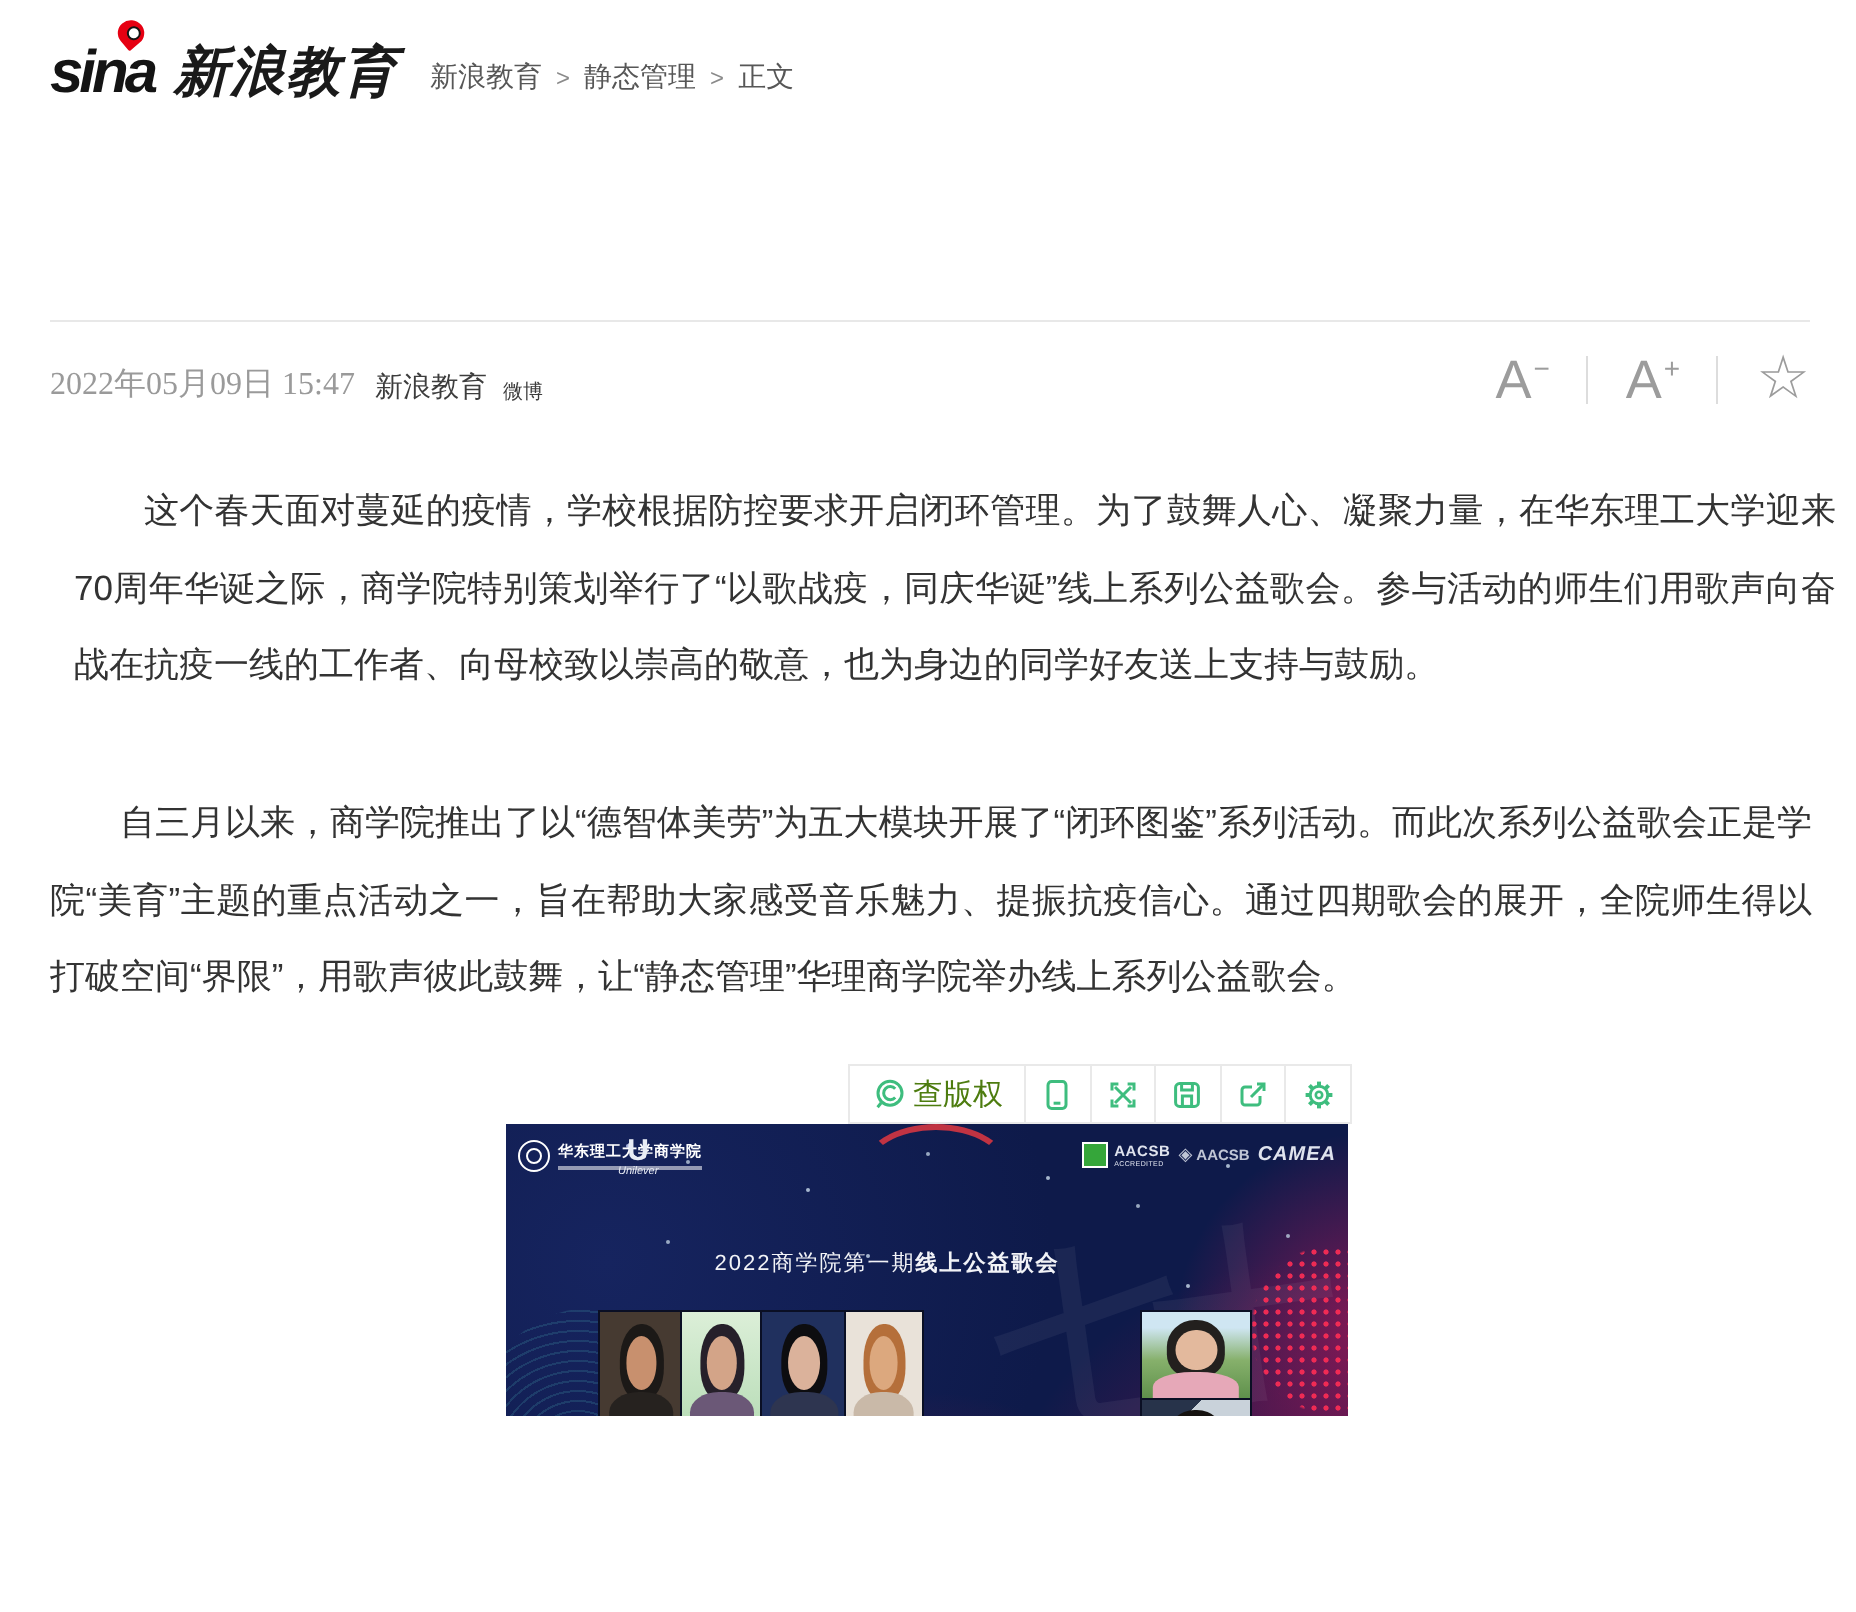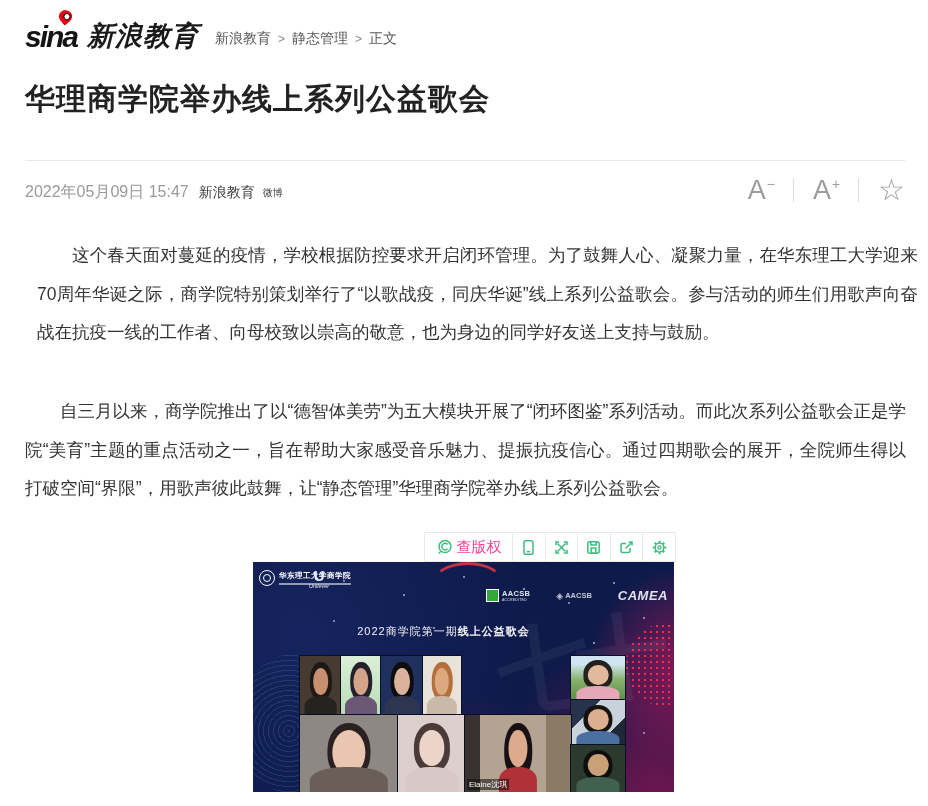--- a/index.html
+++ b/index.html
@@ -1,53 +1,53 @@
 <!DOCTYPE html>
 <html><head>
 <meta charset="utf-8">
 <style>
   * { margin:0; padding:0; box-sizing:border-box; }
   html,body { background:#fff; }
   body { font-family:"Liberation Sans","DejaVu Sans",sans-serif; }
-  .page { position:relative; width:928px; height:806px; background:#fff; overflow:hidden; }
+  .page { position:relative; width:928px; height:708px; background:#fff; overflow:hidden; }
 
   
   .header { position:absolute; left:25px; top:12px; display:flex; align-items:center; }
   .sina-logo { position:relative; font-style:italic; font-weight:900; font-size:30px; letter-spacing:-2px; color:#141414; padding-top:8px; }
   .sina-flame { position:absolute; left:34px; top:-2px; width:13px; height:13px; background:#e60012; border-radius:55% 60% 55% 8%; transform:rotate(-40deg); }
   .sina-flame::after { content:""; position:absolute; left:4px; top:4px; width:5px; height:5px; background:#fff; border-radius:50%; border:1.5px solid #141414; }
   .brand { font-size:27px; font-weight:700; font-style:italic; color:#1a1a1a; margin-left:10px; padding-top:6px; letter-spacing:1px; }
   .breadcrumb { margin-left:16px; padding-top:12px; font-size:14px; color:#575757; display:flex; gap:7px; align-items:center; }
   .breadcrumb .sep { color:#8a8a8a; font-size:12px; }
   .crumb { cursor:pointer; }
 
   
   .title { position:absolute; left:25px; top:79px; font-size:30px; font-weight:700; color:#222; letter-spacing:1px; }
   .head-divider { position:absolute; left:25px; right:23px; top:160px; border-top:1px solid #e8e8e8; }
-  .meta { position:absolute; left:25px; top:182px; display:flex; align-items:center; }
+  .meta { position:absolute; left:25px; top:182px; display:flex; align-items:flex-end;font-family:Liberation Serif, serif; }
   .meta-date { font-size:16px; color:#9a9a9a; }
   .meta-src { font-size:14px; color:#3d3d3d; margin-left:10px; }
   .meta-src2 { font-size:10px; color:#3d3d3d; margin-left:8px; }
   .meta-tools { position:absolute; right:23px; top:170px; height:40px; display:flex; align-items:center; color:#9c9c9c; }
   .a-tool { font-size:27px; color:#9c9c9c; line-height:1; cursor:pointer; }
   .a-sign { font-size:14px; position:relative; top:-10px; left:1px; }
   .v-div { width:1px; height:24px; background:#ddd; margin:0 19px; }
   .star-tool { font-size:30px; color:#9c9c9c; line-height:1; cursor:pointer; }
 
   
   .para { position:absolute; left:25px; width:881px; font-size:17.5px; line-height:38.5px; color:#333; text-align:justify; text-indent:2em; }
   .p1 { top:236px;margin-left:12px; }
   .p2 { top:392px; }
 
   
   .media-toolbar { position:absolute; left:424px; top:532px; width:252px; height:30px; display:flex; background:#fff; border:1px solid #e9e9e9; }
   .mt-cell { flex:1; display:flex; align-items:center; justify-content:center; border-right:1px solid #e9e9e9; cursor:pointer; }
   .mt-cell:last-child { border-right:none; }
   .mt-copy { flex:0 0 88px; gap:4px; }
-  .mt-label { font-size:15px; color:#ec4899; }
+  .mt-label { font-size:15px; color:#4d7c0f; }
   .mt-cell svg { display:block; }
 
   
   .photo { position:absolute; left:253px; top:562px; width:421px; height:230px; overflow:hidden; cursor:pointer;
     background:
       radial-gradient(circle at 103% 45%, rgba(170,25,90,.75), rgba(170,25,90,0) 22%),
       radial-gradient(circle at 96% 100%, rgba(150,20,80,.7), rgba(150,20,80,0) 35%),
       radial-gradient(circle at 50% 118%, rgba(185,28,68,.55), rgba(185,28,68,0) 40%),
       radial-gradient(circle at 12% 30%, #16245f, rgba(22,36,95,0) 55%),
       #0e1a4a; }
@@ -65,28 +65,28 @@
   .ph-bigarc { position:absolute; left:178px; top:0px; width:74px; height:46px; border:3px solid transparent;
     border-top:3px solid rgba(225,55,65,.85); border-radius:50%; }
 
   .ph-org { position:absolute; left:6px; top:8px; display:flex; align-items:center; gap:4px; color:#fff; }
   .ph-org-mark { width:16px; height:16px; border:1.5px solid #fff; border-radius:50%; display:flex; align-items:center; justify-content:center; }
   .ph-org-mark::after { content:""; width:6px; height:6px; border:1px solid #fff; border-radius:50%; }
   .ph-org-name { font-size:7.5px; font-weight:700; letter-spacing:.5px; border-bottom:2px solid rgba(255,255,255,.55); padding-bottom:2px; }
   .ph-unilever { position:absolute; left:56px; top:6px; color:#e8ecf5; text-align:center; }
   .ph-uni-mark { font-size:15px; font-weight:700; line-height:15px; }
   .ph-uni-name { font-size:5.5px; font-style:italic; }
-  .ph-badges { position:absolute; right:6px; top:26px; display:flex; align-items:center; gap:26px; color:#dfe3ee; }
+  .ph-badges { position:absolute; right:6px; top:9px; display:flex; align-items:center; gap:4px; color:#dfe3ee; }
   .badge-aacsb { display:flex; align-items:center; gap:3px; }
   .badge-aacsb-box { width:13px; height:13px; background:#35a63a; border:1px solid #fff; display:flex; align-items:center; justify-content:center; color:#fff; font-size:8px; font-weight:700; }
   .badge-aacsb-txt b { display:block; font-size:7.5px; letter-spacing:.3px; }
   .badge-aacsb-txt i { display:block; font-size:3.5px; font-style:normal; letter-spacing:.2px; }
   .badge-amba { display:flex; align-items:center; gap:2px; font-size:7.5px; font-weight:700; opacity:.85; }
   .badge-amba .dia { font-size:9px; }
-  .badge-camea { font-size:13px; font-weight:700; font-style:italic; letter-spacing:.5px; }
+  .badge-camea { font-size:10px; font-weight:700; font-style:italic; letter-spacing:.5px; }
 
   .ph-title { position:absolute; left:55px; right:95px; top:26px; display:flex; align-items:center; justify-content:center; color:#e03c3c; font-size:25px; white-space:nowrap; }
   .ph-title .lead { font-weight:400; margin-right:3px; }
   .ph-title .strong { font-weight:700; }
   .hu-circle { position:relative; width:33px; height:33px; border:2px solid #e03c3c; border-radius:50%; display:flex; align-items:center; justify-content:center; font-size:18px; font-weight:700; margin:0 6px; }
   .hu-band { position:absolute; left:-8px; top:-10px; width:45px; height:28px; border:3px solid #e03c3c; border-bottom:none; border-radius:24px 24px 0 0; }
   .hu-muff-l,.hu-muff-r { position:absolute; top:8px; width:7px; height:15px; background:#e03c3c; border-radius:3px; }
   .hu-muff-l { left:-9px; } .hu-muff-r { right:-9px; }
   .ph-subtitle { position:absolute; left:55px; right:95px; top:62px; text-align:center; color:#f2f3f7; font-size:11px; letter-spacing:1px; }
   .ph-subtitle b { font-weight:700; }
@@ -125,21 +125,20 @@
     <div class="brand">新浪教育</div>
     <div class="breadcrumb">
       <span class="crumb">新浪教育</span>
       <span class="sep">&gt;</span>
       <span class="crumb">静态管理</span>
       <span class="sep">&gt;</span>
       <span>正文</span>
     </div>
   </div>
 
-  <h1 class="title">华理商学院举办线上系列公益歌会</h1>
   <div class="head-divider"></div>
 
   <div class="meta">
     <span class="meta-date">2022年05月09日 15:47</span>
     <span class="meta-src">新浪教育</span>
     <span class="meta-src2">微博</span>
   </div>
   <div class="meta-tools">
     <span class="a-tool"><span>A</span><span class="a-sign">−</span></span>
     <span class="v-div"></span>

